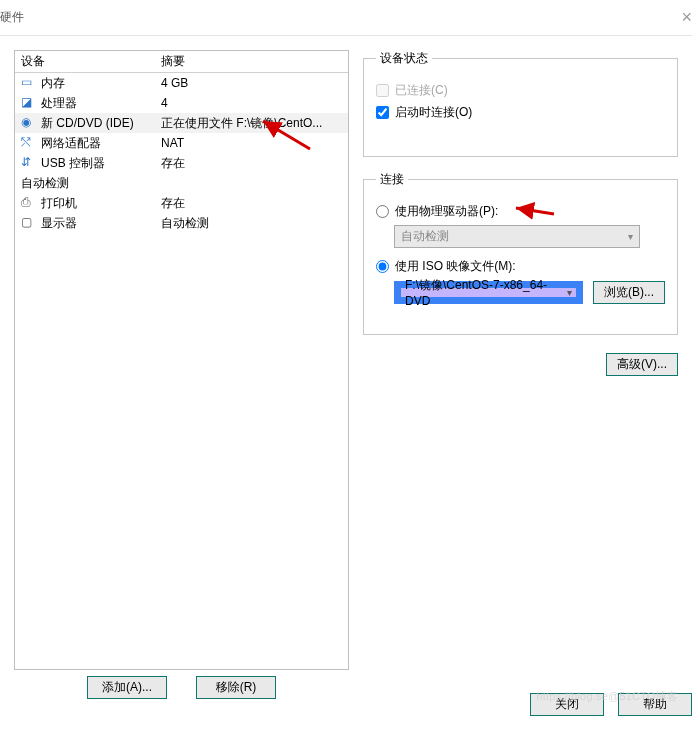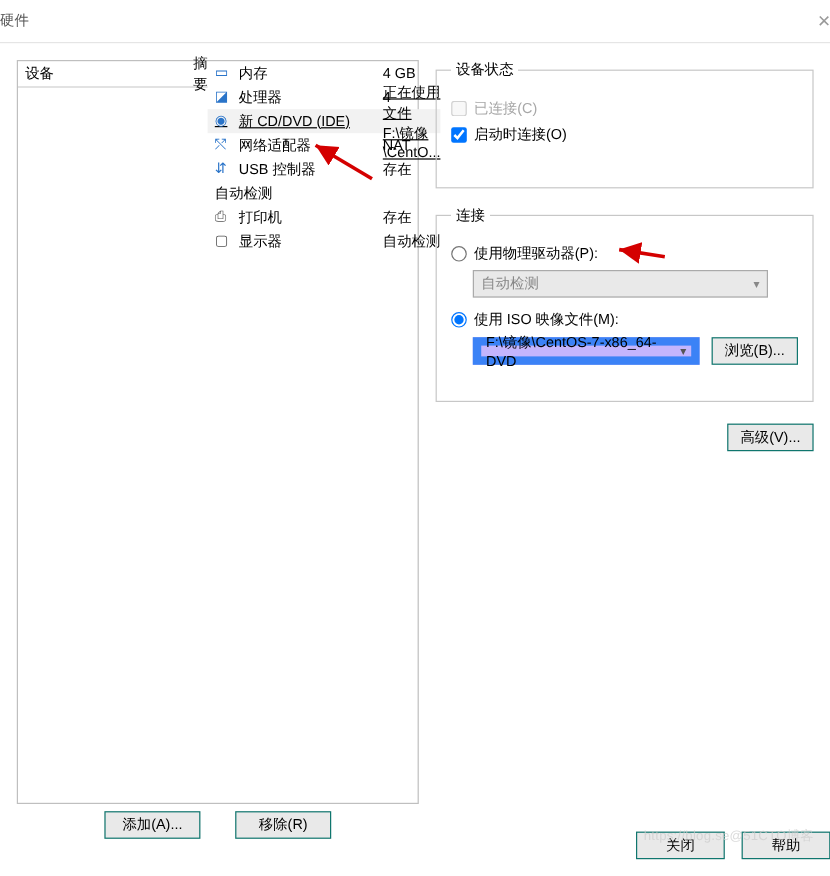--- a/index.html
+++ b/index.html
@@ -27,36 +27,36 @@
   padding: 14px 14px 8px 14px;
   gap: 14px;
 }
 
 .hw-panel {
   width: 335px;
   border: 1px solid #bfbfbf;
   background: #fff;
   height: 620px;
   display: flex;
-  flex-direction: row;
+  flex-direction: column;
 }
 .hw-header, .hw-row {
   display: flex;
   align-items: center;
   height: 20px;
   padding-left: 6px;
 }
 .hw-header {
   border-bottom: 1px solid #d0d0d0;
   height: 22px;
   font-weight: 400;
 }
 .col-dev { width: 140px; display: flex; align-items: center; gap: 4px;}
 .col-sum { flex: 1; }
-.hw-row.sel { background: #f2f2f2; text-decoration: underline; }
+.hw-row.sel { background: #f2f2f2; }
 .hw-row .icon { width: 16px; height: 16px; flex-shrink: 0; }
 
 .ic-mem::before { content:"▭"; color:#2a74c9; }
 .ic-cpu::before { content:"◪"; color:#2a74c9; }
 .ic-cd::before { content:"◉"; color:#2a74c9; }
 .ic-net::before { content:"⤲"; color:#2a74c9; }
 .ic-usb::before { content:"⇵"; color:#2a74c9; }
 .ic-snd::before { content:"🔊"; color:#555; font-size:11px;}
 .ic-prn::before { content:"⎙"; color:#555; }
 .ic-disp::before { content:"▢"; color:#555; }

